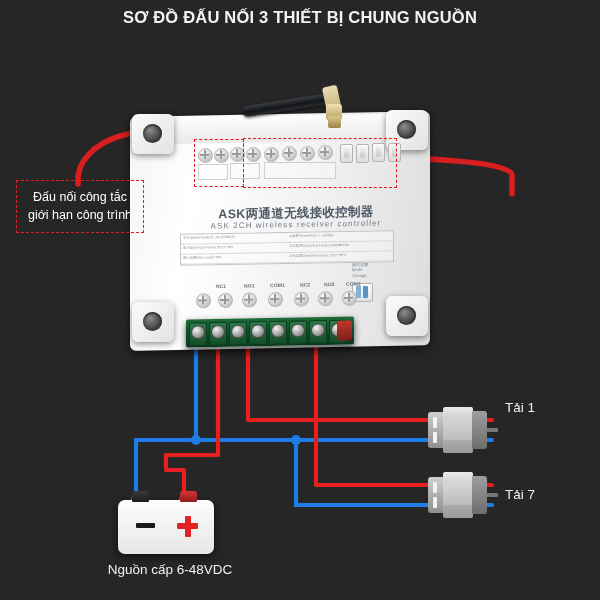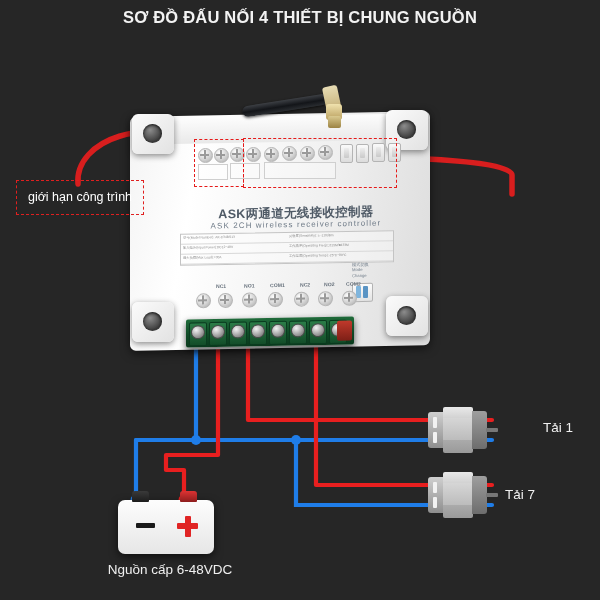--- a/index.html
+++ b/index.html
@@ -231,29 +231,29 @@
   .m-mid .band{position:absolute;left:0;top:11px;width:30px;height:22px;
     background:linear-gradient(180deg,#d6d6d6,#bcbcbc);}
   .m-right{
     position:absolute;left:44px;top:4px;width:15px;height:38px;border-radius:0 3px 3px 0;
     background:linear-gradient(180deg,#9e9e9e,#6d6d6d);
   }
   .m-shaft{position:absolute;left:58px;top:21px;width:12px;height:4px;background:#777;border-radius:1px;}
   #motor1{left:428px;top:407px;}
   #motor2{left:428px;top:472px;}
   .load-label{position:absolute;color:#f0f0f0;font-size:13.5px;}
-  #load1-label{left:505px;top:420px;margin-left:38px;}
+  #load1-label{left:505px;top:400px;}
   #load2-label{left:505px;top:487px;}
 </style>
 </head>
 <body>
 
 <div id="stage">
 
-  <div class="abs" id="title">SƠ ĐỒ ĐẤU NỐI 4 THIẾT BỊ CHUNG NGUỒN</div>
+  <div class="abs" id="title">SƠ ĐỒ ĐẤU NỐI 3 THIẾT BỊ CHUNG NGUỒN</div>
 
   <svg class="overlay">
     <defs>
       <marker id="arrowhead" markerWidth="7" markerHeight="7" refX="3" refY="3.2" orient="auto">
         <path d="M0,0 L7,3.2 L0,6.4 Z" fill="#d81e1e"></path>
       </marker>
     </defs>
 
     <path d="M136,500 L136,440" stroke="#1f7de8" stroke-width="4.2" fill="none" stroke-linecap="round"></path>
 
@@ -403,20 +403,21 @@
     <div class="tscrew" style="left:45px"></div>
     <div class="tscrew" style="left:65px"></div>
     <div class="tscrew" style="left:85px"></div>
     <div class="tscrew" style="left:105px"></div>
     <div class="tscrew" style="left:125px"></div>
     <div class="tscrew" style="left:145px"></div>
     <div class="redpad"></div>
   </div>
 
   <div class="abs callout" id="callout-left">
+    <div>Đấu nối công tắc</div>
     <div>giới hạn công trình</div>
   </div>
 
   <div class="abs" id="battery">
     <div class="bat-body"></div>
     <div class="bat-term" id="bat-neg-term"></div>
     <div class="bat-term" id="bat-pos-term"></div>
     <div class="bat-minus"></div>
     <div class="bat-plus-h"></div>
     <div class="bat-plus-v"></div>

